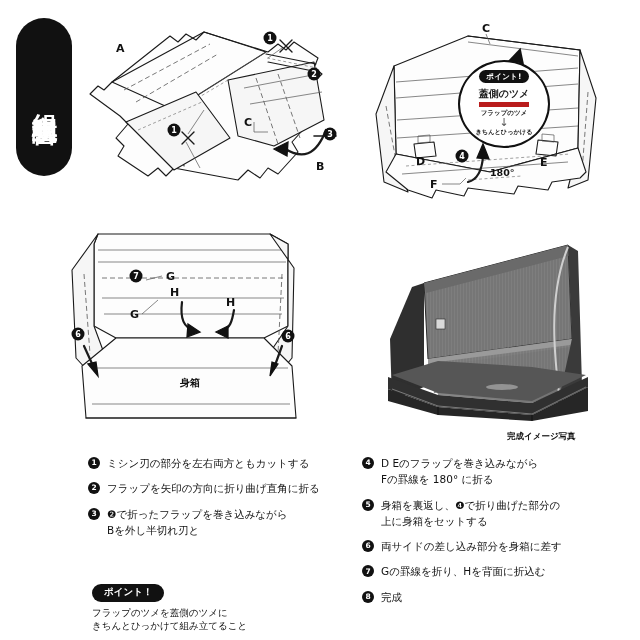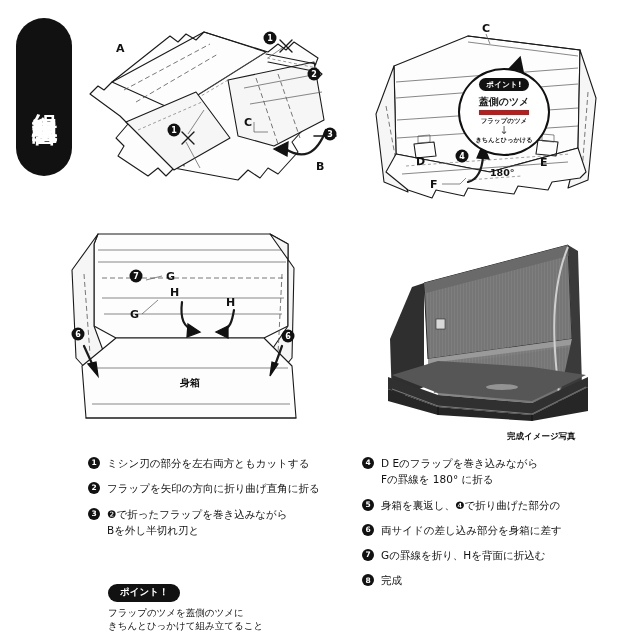--- a/index.html
+++ b/index.html
@@ -81,21 +81,21 @@
   .num{
     flex:0 0 auto;width:12px;height:12px;border-radius:50%;
     background:#111;color:#fff;font-size:7.5px;font-weight:bold;
     display:flex;align-items:center;justify-content:center;
     margin-right:7px;margin-top:2px;
   }
   .stxt{flex:1 1 auto;}
   .stxt div{white-space:nowrap;}
 
   
-  .pointbox{position:absolute;left:108px;top:580px;width:230px;}
+  .pointbox{position:absolute;left:92px;top:580px;width:230px;}
   .pointbox .chip{
     display:inline-block;background:#111;color:#fff;border-radius:10px;
     font-size:9.5px;font-weight:bold;padding:2.5px 12px;margin-bottom:4px;
   }
   .pointbox .ptxt{font-size:9.5px;line-height:1.45;color:#111;}
   .pointbox .ptxt div{white-space:nowrap;}
 </style>
 </head>
 <body>
 
@@ -219,21 +219,21 @@
       <path class="ln" style="stroke-width:2.2" d="M96,160 C104,158 110,150 111,134"></path>
       <path class="arrw" d="M105,136 L111,122 L117,137 Z"></path>
       <text class="lbl-sm" x="118" y="154">180°</text>
 
       <g class="bullet">
         <circle cx="90" cy="134" r="6.5"></circle>
         <text x="90" y="137">4</text>
       </g>
     </svg>
 
-    <div class="callout-wrap" style="left:86px;top:46px;">
+    <div class="callout-wrap" style="left:86px;top:38px;">
       <div class="callout-tail"></div>
       <div class="callout-circle">
         <div class="pt-chip">ポイント!</div>
         <div class="callout-line1">蓋側のツメ</div>
         <div class="callout-line2">フラップのツメ</div>
         <div class="callout-arrow">↓</div>
         <div class="callout-line3">きちんとひっかける</div>
       </div>
     </div>
   </div>
@@ -380,20 +380,21 @@
       <div class="num">4</div>
       <div class="stxt">
         <div>D Eのフラップを巻き込みながら</div>
         <div>Fの罫線を 180° に折る</div>
       </div>
     </div>
     <div class="step">
       <div class="num">5</div>
       <div class="stxt">
         <div>身箱を裏返し、❹で折り曲げた部分の</div>
+        <div>上に身箱をセットする</div>
       </div>
     </div>
     <div class="step">
       <div class="num">6</div>
       <div class="stxt">
         <div>両サイドの差し込み部分を身箱に差す</div>
       </div>
     </div>
     <div class="step">
       <div class="num">7</div>

